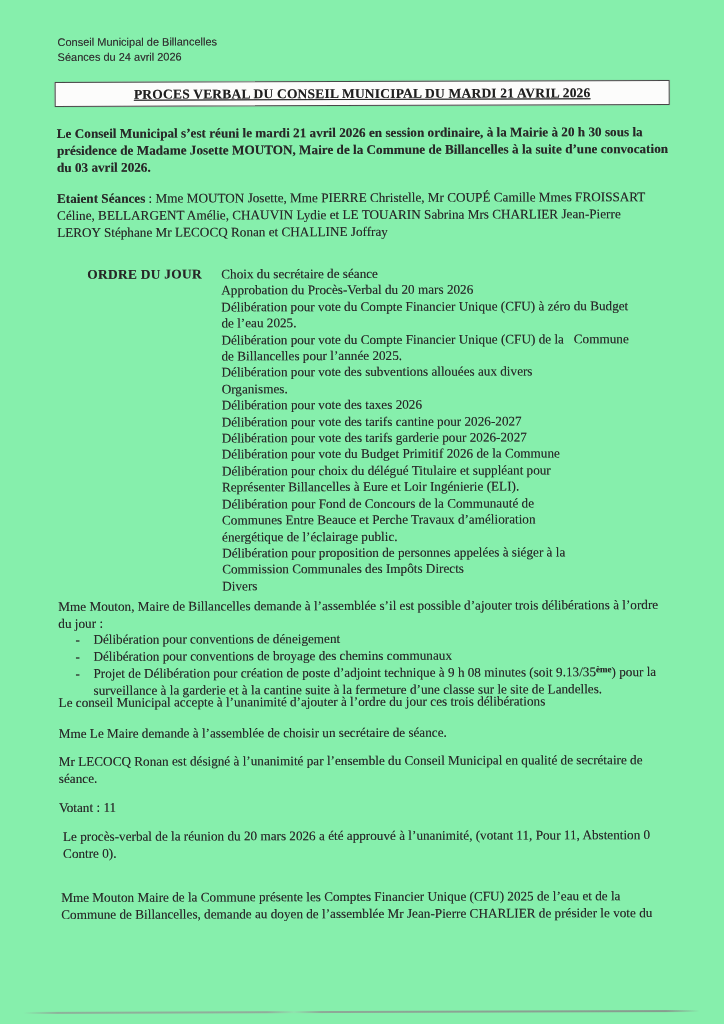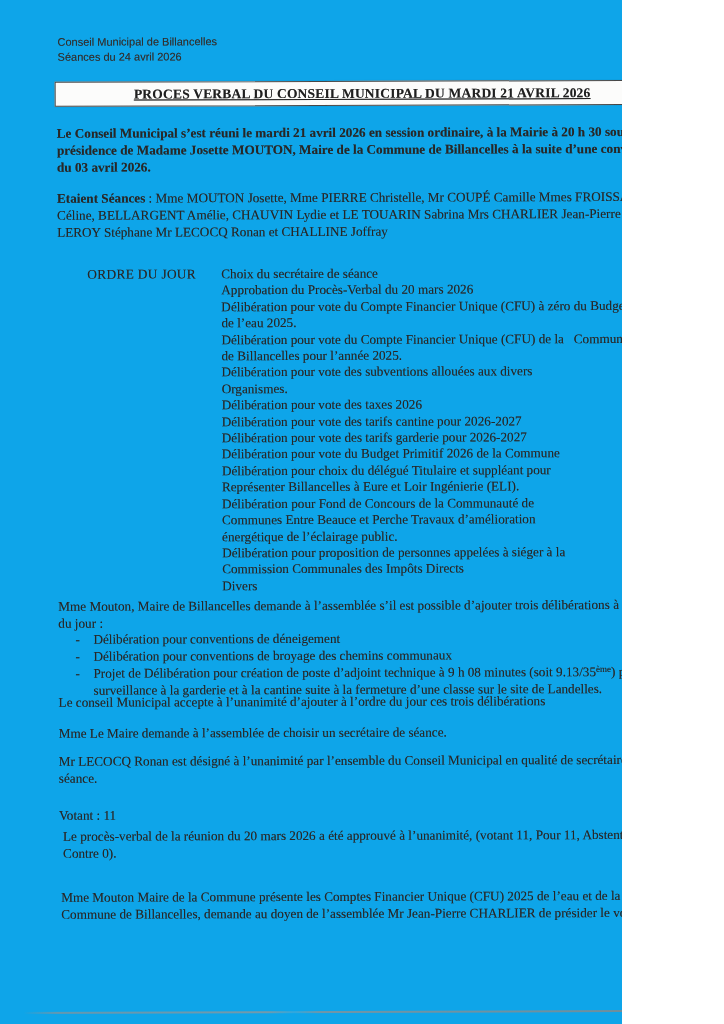--- a/index.html
+++ b/index.html
@@ -1,44 +1,44 @@
 <!DOCTYPE html>
 <html><head>
 <meta charset="utf-8">
 <style>
   html,body{margin:0;padding:0;}
   body{width:724px;height:1024px;background:#ffffff;overflow:hidden;}
   .page{
-    position:relative;width:622px;height:1024px;background:#0ea5e9;
+    position:relative;width:724px;height:1024px;background:#86efac;
     font-family:"Liberation Serif",serif;color:#272727;overflow:hidden;
   }
   .tilt{position:absolute;inset:0;transform:rotate(-0.18deg);transform-origin:50% 50%;}
   .ink{text-shadow:0 0 0.6px rgba(55,55,55,0.55);}
   .doc-header{
     position:absolute;left:59px;top:34px;
     font-family:"Liberation Sans",sans-serif;font-size:11px;line-height:15px;color:#303030;
   }
   .title-box{
     position:absolute;left:56px;top:81px;width:613px;height:23px;
     border:1px solid #474747;box-shadow:0 0 1px rgba(0,0,0,0.35);
     display:flex;align-items:center;justify-content:center;background:#fcfcfb;
   }
   .title-text{
     font-weight:bold;text-decoration:underline;font-size:13.5px;letter-spacing:0.2px;color:#1f1f1f;
   }
   .para{position:absolute;font-size:13.2px;line-height:17px;white-space:pre-wrap;}
   .bold{font-weight:bold;}
-  .agenda-label{position:absolute;left:88px;top:266px;font-size:13.4px;font-weight:normal;letter-spacing:0.3px;}
+  .agenda-label{position:absolute;left:88px;top:266px;font-size:13.4px;font-weight:bold;letter-spacing:0.3px;}
   .agenda-list{position:absolute;left:222px;top:266px;width:450px;font-size:13.2px;line-height:16.4px;}
   .agenda-item{white-space:pre-wrap;}
   .bullet-list{position:absolute;left:75px;top:630px;width:600px;font-size:13.2px;line-height:17px;}
   .bullet-row{display:flex;}
   .bullet-marker{flex:0 0 18px;width:18px;}
   .bullet-text{flex:1;white-space:pre-wrap;}
-  .sup{font-size:9px;vertical-align:4px;line-height:0;}
+  .sup{font-size:9px;vertical-align:4px;line-height:0;font-weight:bold;}
   .scan-line{
     position:absolute;left:22px;top:1011px;width:676px;height:2px;
     background:linear-gradient(90deg,
       rgba(150,150,150,0) 0%,
       rgba(145,145,145,0.65) 5%,
       rgba(150,150,150,0.75) 36%,
       rgba(180,180,180,0.2) 40%,
       rgba(145,145,145,0.75) 44%,
       rgba(135,135,135,0.8) 95%,
       rgba(150,150,150,0) 100%);
@@ -111,21 +111,21 @@
       </div>
     </div>
 
     <div class="para" style="left:58px;top:693px;width:640px;">Le conseil Municipal accepte à l’unanimité d’ajouter à l’ordre du jour ces trois délibérations</div>
 
     <div class="para" style="left:58px;top:724px;width:640px;">Mme Le Maire demande à l’assemblée de choisir un secrétaire de séance.</div>
 
     <div class="para" style="left:58px;top:752px;width:640px;">Mr LECOCQ Ronan est désigné à l’unanimité par l’ensemble du Conseil Municipal en qualité de secrétaire de
 séance.</div>
 
-    <div class="para" style="left:58px;top:798px;width:300px;margin-top:8px;">Votant : 11</div>
+    <div class="para" style="left:58px;top:798px;width:300px;">Votant : 11</div>
 
     <div class="para" style="left:62px;top:827px;width:636px;">Le procès-verbal de la réunion du 20 mars 2026 a été approuvé à l’unanimité, (votant 11, Pour 11, Abstention 0
 Contre 0).</div>
 
     <div class="para" style="left:60px;top:888px;width:638px;">Mme Mouton Maire de la Commune présente les Comptes Financier Unique (CFU) 2025 de l’eau et de la
 Commune de Billancelles, demande au doyen de l’assemblée Mr Jean-Pierre CHARLIER de présider le vote du</div>
 
     <div class="scan-line"></div>
 
   </div>

